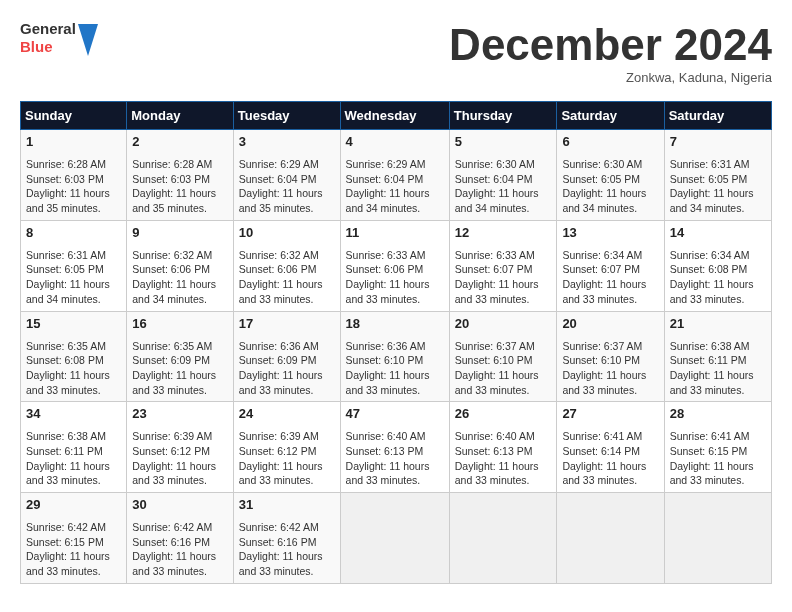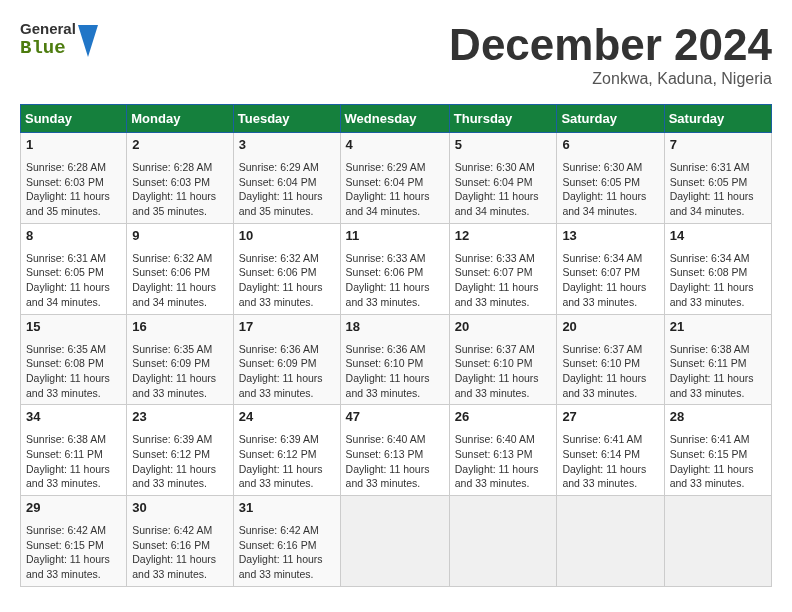--- a/index.html
+++ b/index.html
@@ -23,32 +23,32 @@
     }
     .title-block {
       text-align: right;
     }
     .title-block h1 {
       font-size: 44px;
       font-weight: bold;
       color: #333;
     }
     .title-block h2 {
-      font-size: 16px;
+      font-size: 13px;
       font-weight: normal;
       color: #555;
       text-align: right;
     }
     .calendar {
       width: 100%;
       border-collapse: collapse;
       font-size: 11px;
     }
     .calendar thead tr th {
-      background: #15803d;
+      background: #0f172a;
       color: #fff;
       padding: 6px 4px;
       text-align: left;
       font-size: 13px;
       font-weight: bold;
       border: 1px solid #1a5fa0;
     }
     .calendar tbody tr td {
       vertical-align: top;
       border: 1px solid #ccc;
@@ -77,21 +77,21 @@
       background: #f0f0f0 !important;
     }
   </style>
 </head>
 <body>
 
 <div class="header">
   <div class="logo">
   <div style="line-height:1.1">
     <span style="font-size:15px;font-weight:bold;color:#333;">General</span><br>
-    <span style="font-size:19px;font-weight:bold;color:#4d7c0f;font-family:Liberation Mono, monospace;">Blue</span>
+    <span style="font-size:15px;font-weight:bold;color:#ef4444;">Blue</span>
   </div>
   <svg width="20" height="36" viewBox="0 0 20 36" xmlns="http://www.w3.org/2000/svg" style="margin-left:2px">
     <polygon points="0,4 20,4 10,36" fill="#2176c7"></polygon>
   </svg>
 </div>
   <div class="title-block">
     <h1>December 2024</h1>
     <h2>Zonkwa, Kaduna, Nigeria</h2>
   </div>
 </div>

